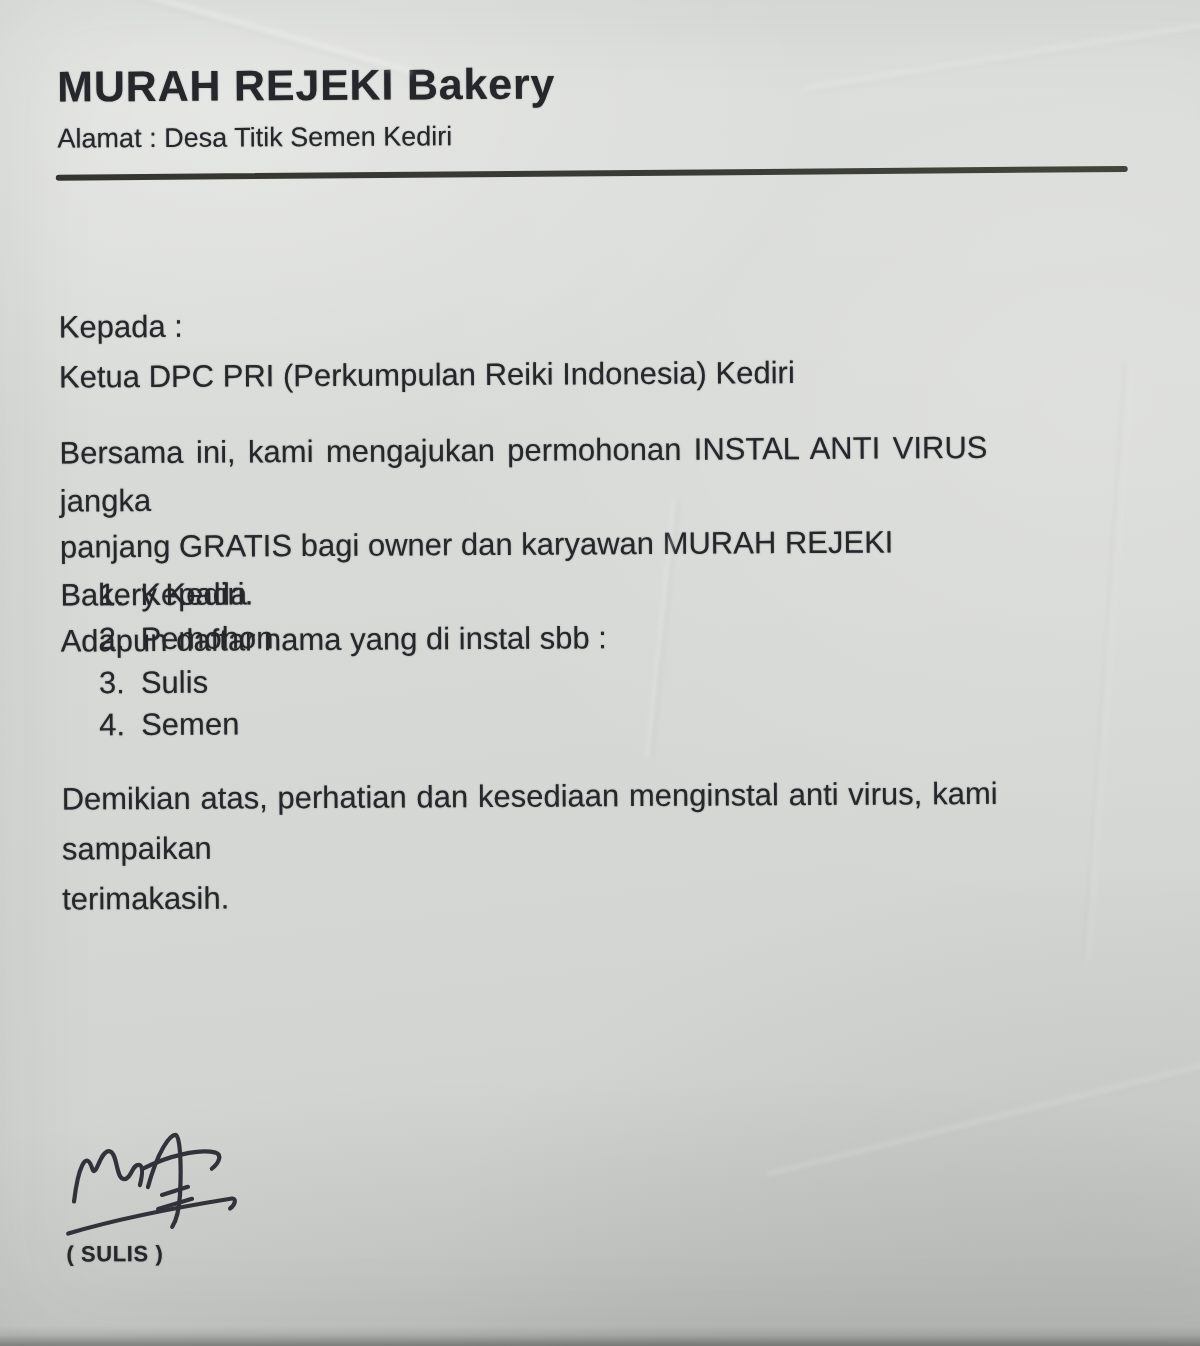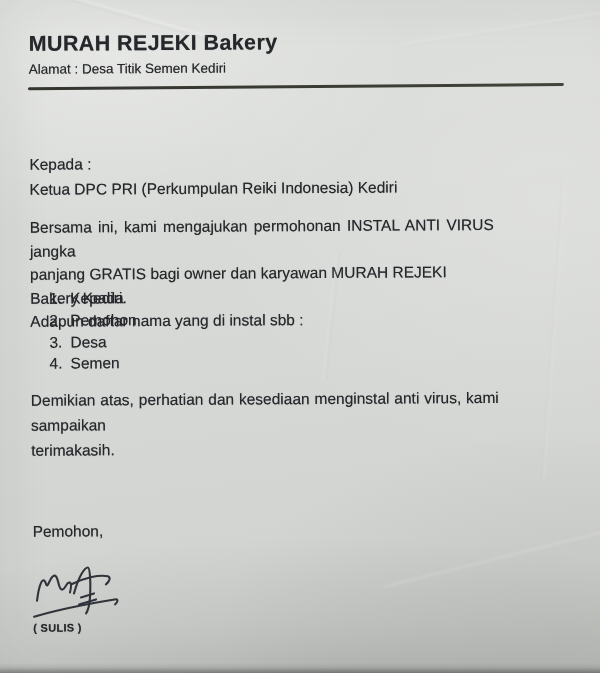--- a/index.html
+++ b/index.html
@@ -192,35 +192,34 @@
       <div class="name-item">
         <span class="name-number soft">1.</span>
         <span class="soft">Kepada</span>
       </div>
       <div class="name-item">
         <span class="name-number soft">2.</span>
         <span class="soft">Pemohon</span>
       </div>
       <div class="name-item">
         <span class="name-number soft">3.</span>
-        <span class="soft">Desa</span>
+        <span class="soft">Sulis</span>
       </div>
       <div class="name-item">
         <span class="name-number soft">4.</span>
         <span class="soft">Semen</span>
       </div>
     </div>
 
     <div class="closing">
       <span class="line soft stretch">Demikian atas, perhatian dan kesediaan menginstal anti virus, kami sampaikan</span>
       <span class="line soft">terimakasih.</span>
     </div>
 
     <div class="sign-block">
-      <span class="line soft">Pemohon,</span>
     </div>
 
     <svg class="signature-svg" viewBox="0 0 92 60">
       <g fill="none" stroke="#23262e" stroke-width="2.1" stroke-linecap="round" stroke-linejoin="round" opacity="0.92">
         <path d="M7,38 C9,22 13,12 16,21 C18,28 20,12 25,13 C29,14 28,27 32,27 C36,27 36,19 40,20 C42,21 41,26 40,30"></path>
         <path d="M44,31 C49,13 55,5 58,5 C60,5 61,18 60,35 C59.5,42 58,48 56,51"></path>
         <path d="M41,22 C55,15 70,12 78,14 C81,15 80,19 76,22"></path>
         <path d="M51,35 L64,31"></path>
         <path d="M49,42 L66,37"></path>
         <path d="M4,54 C28,47 60,41 86,37 C88,36.7 88,40 85,42"></path>

